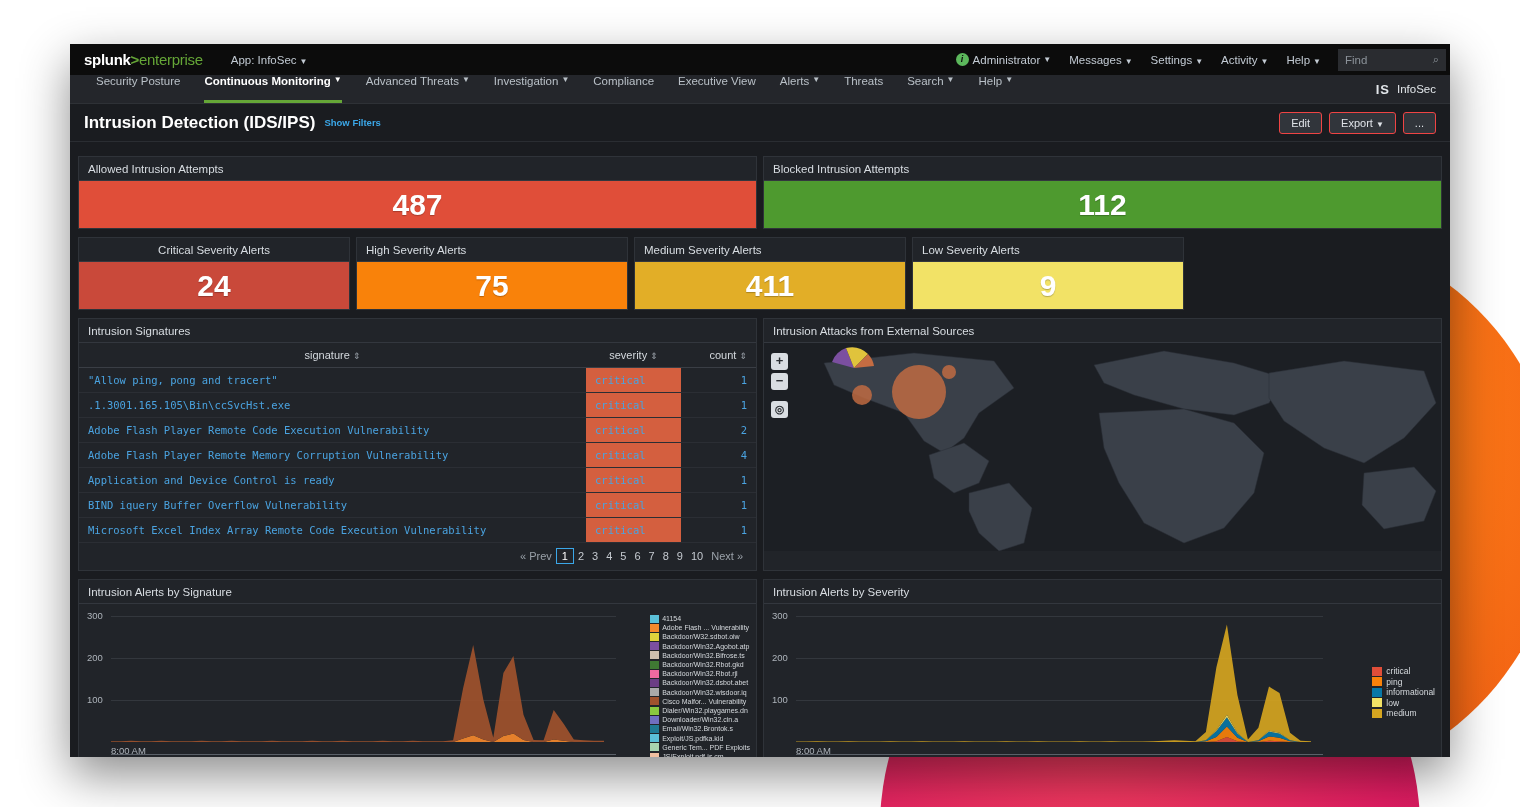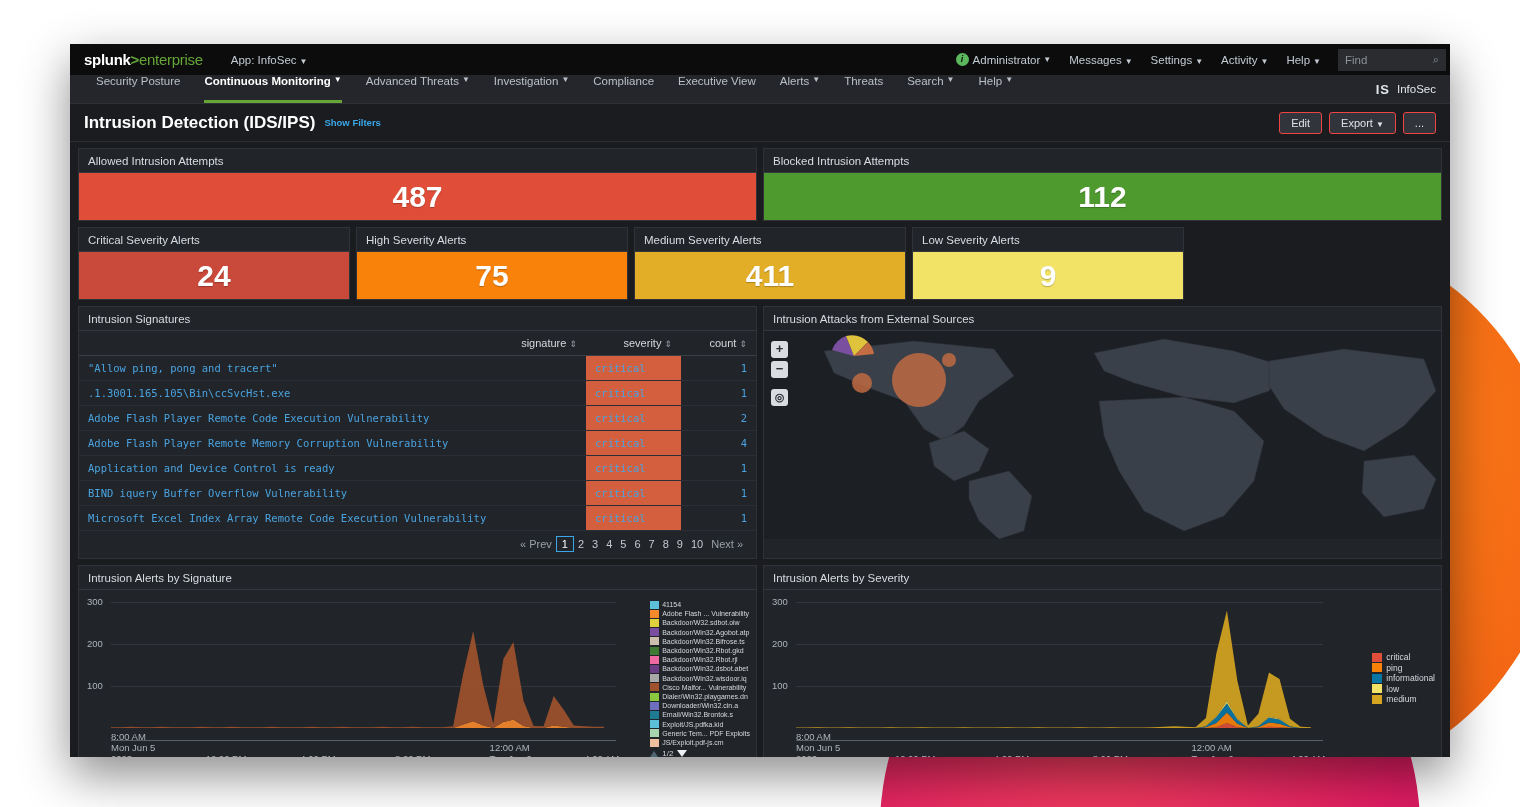--- a/index.html
+++ b/index.html
@@ -72,35 +72,35 @@
   }
   .dash-title { color: #fff; font-size: 17px; font-weight: bold; }
   .show-filters { color: #3ba7e8; font-size: 9.5px; font-weight: bold; margin-left: 9px; }
   .title-actions { margin-left: auto; display: flex; gap: 7px; }
   .btn {
     background: #31353b; border: 1px solid #ef4444; border-radius: 3px;
     color: #dfe3e8; font-size: 11px; padding: 4px 11px; white-space: nowrap;
   }
   
   .board { padding: 6px 8px 0 8px; }
-  .row { display: flex; gap: 6px; margin-bottom: 6px; }
+  .row { display: flex; gap: 6px; margin-bottom: 6px; margin-top: 8px; }
   .panel { background: #212429; border: 1px solid #2f3339; }
   .panel-head {
     color: #d8dde2; font-size: 11.5px; padding: 6px 9px 5px 9px;
     border-bottom: 1px solid #33373e;
   }
   .tile-value {
     display: flex; align-items: center; justify-content: center;
     font-size: 30px; font-weight: bold; color: #fff; height: 47px;
     text-shadow: 0 1px 1px rgba(0,0,0,.25);
   }
   
   table.sig { width: 100%; border-collapse: collapse; }
   table.sig th {
-    text-align: right; font-size: 11px; color: #d4d9de; font-weight: normal;
+    text-align: center; font-size: 11px; color: #d4d9de; font-weight: normal;
     padding: 6px 9px; border-bottom: 1px solid #3a3e45; background: #212429;
   }
   table.sig td {
     font-size: 10.5px; padding: 6px 9px; color: #4aa3e0;
     font-family: "DejaVu Sans Mono", monospace; border-bottom: 1px solid #2b2e34;
   }
   td.sev { color: #e8eaed; font-family: "Liberation Sans", sans-serif; font-size: 11px; }
   td.cnt { text-align: right; }
   .sort { font-size: 9px; color: #9aa1a9; }
   .pager { text-align: right; padding: 7px 9px 8px 9px; font-size: 11px; color: #c5cad0; }
@@ -223,21 +223,21 @@
           <div class="panel-head">Allowed Intrusion Attempts</div>
           <div class="tile-value" style="background: rgb(224, 78, 57);">487</div>
         </div>
         <div class="panel" style="width: 681px;">
           <div class="panel-head">Blocked Intrusion Attempts</div>
           <div class="tile-value" style="background: rgb(78, 154, 47);">112</div>
         </div>
       </div>
 
     <div class="row" id="kpis-sev">
-        <div class="panel" style="width: 272px;">
+        <div class="panel" style="width: 272px; text-align: center;">
           <div class="panel-head">Critical Severity Alerts</div>
           <div class="tile-value" style="background: rgb(201, 73, 58);">24</div>
         </div>
         <div class="panel" style="width: 272px;">
           <div class="panel-head">High Severity Alerts</div>
           <div class="tile-value" style="background: rgb(249, 130, 10);">75</div>
         </div>
         <div class="panel" style="width: 272px;">
           <div class="panel-head">Medium Severity Alerts</div>
           <div class="tile-value" style="background: rgb(226, 174, 39);">411</div>

